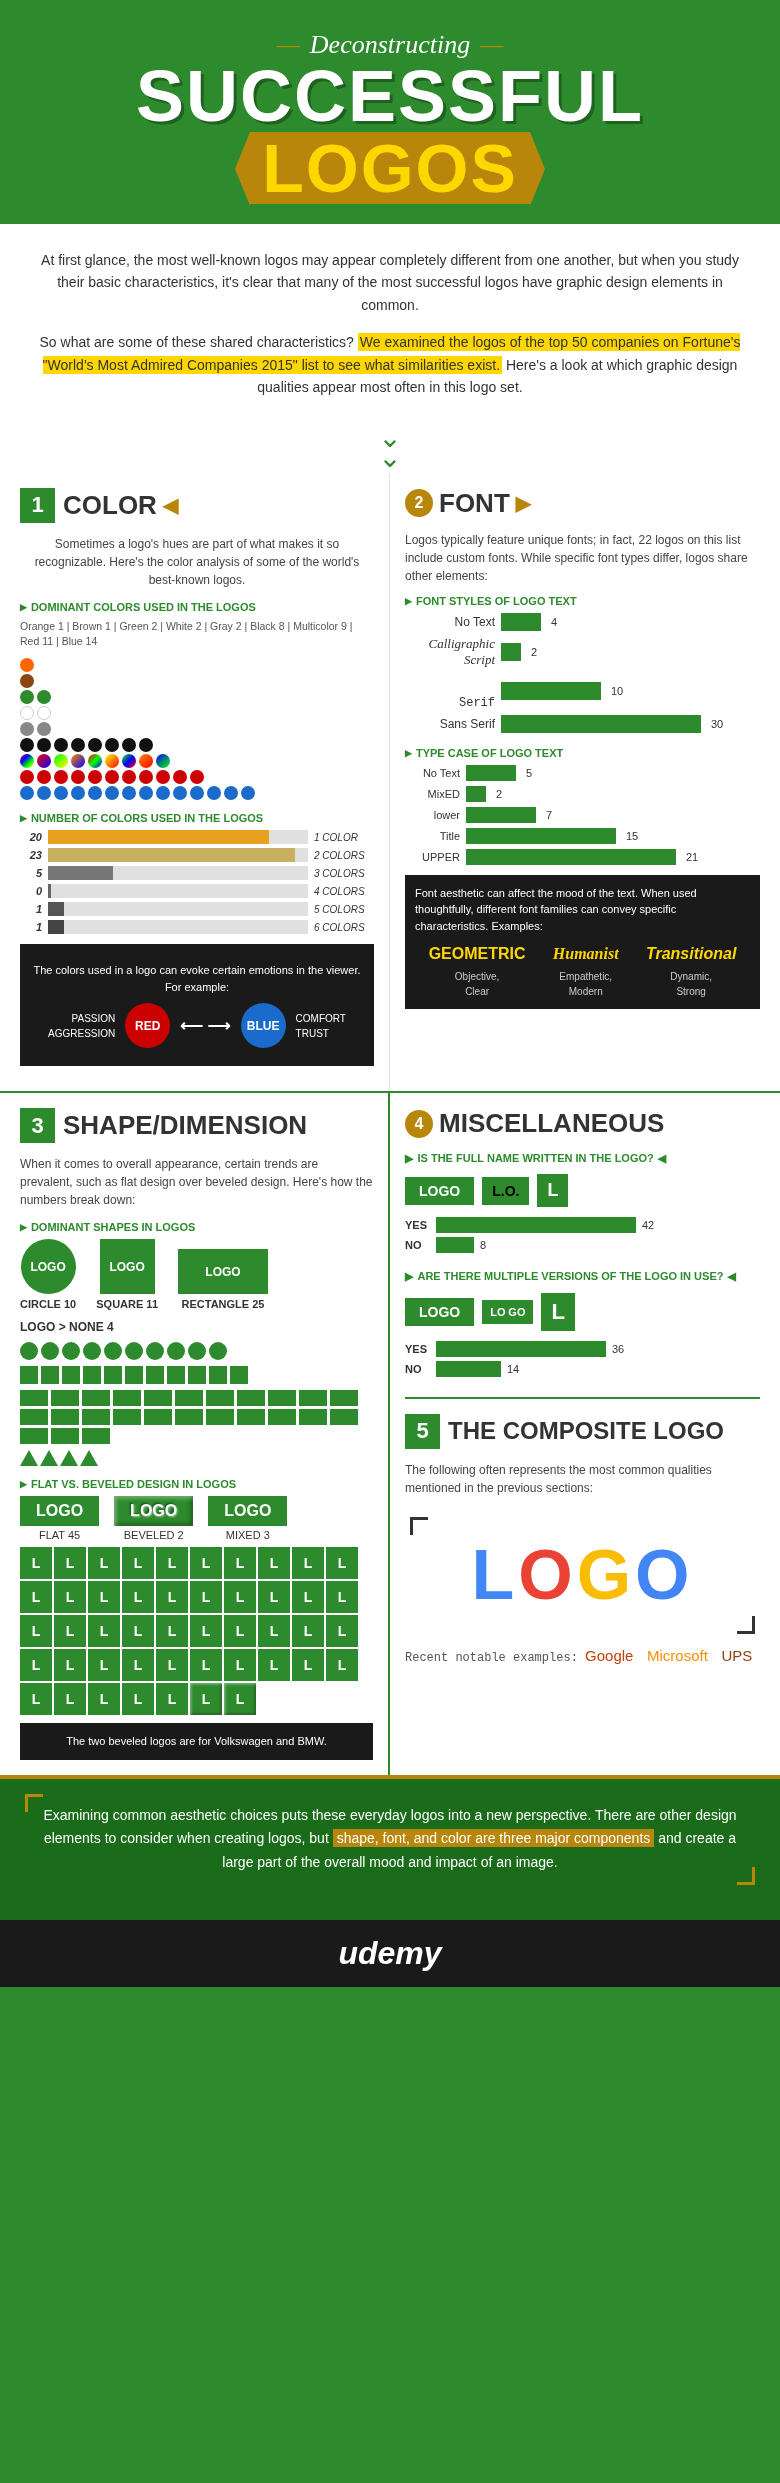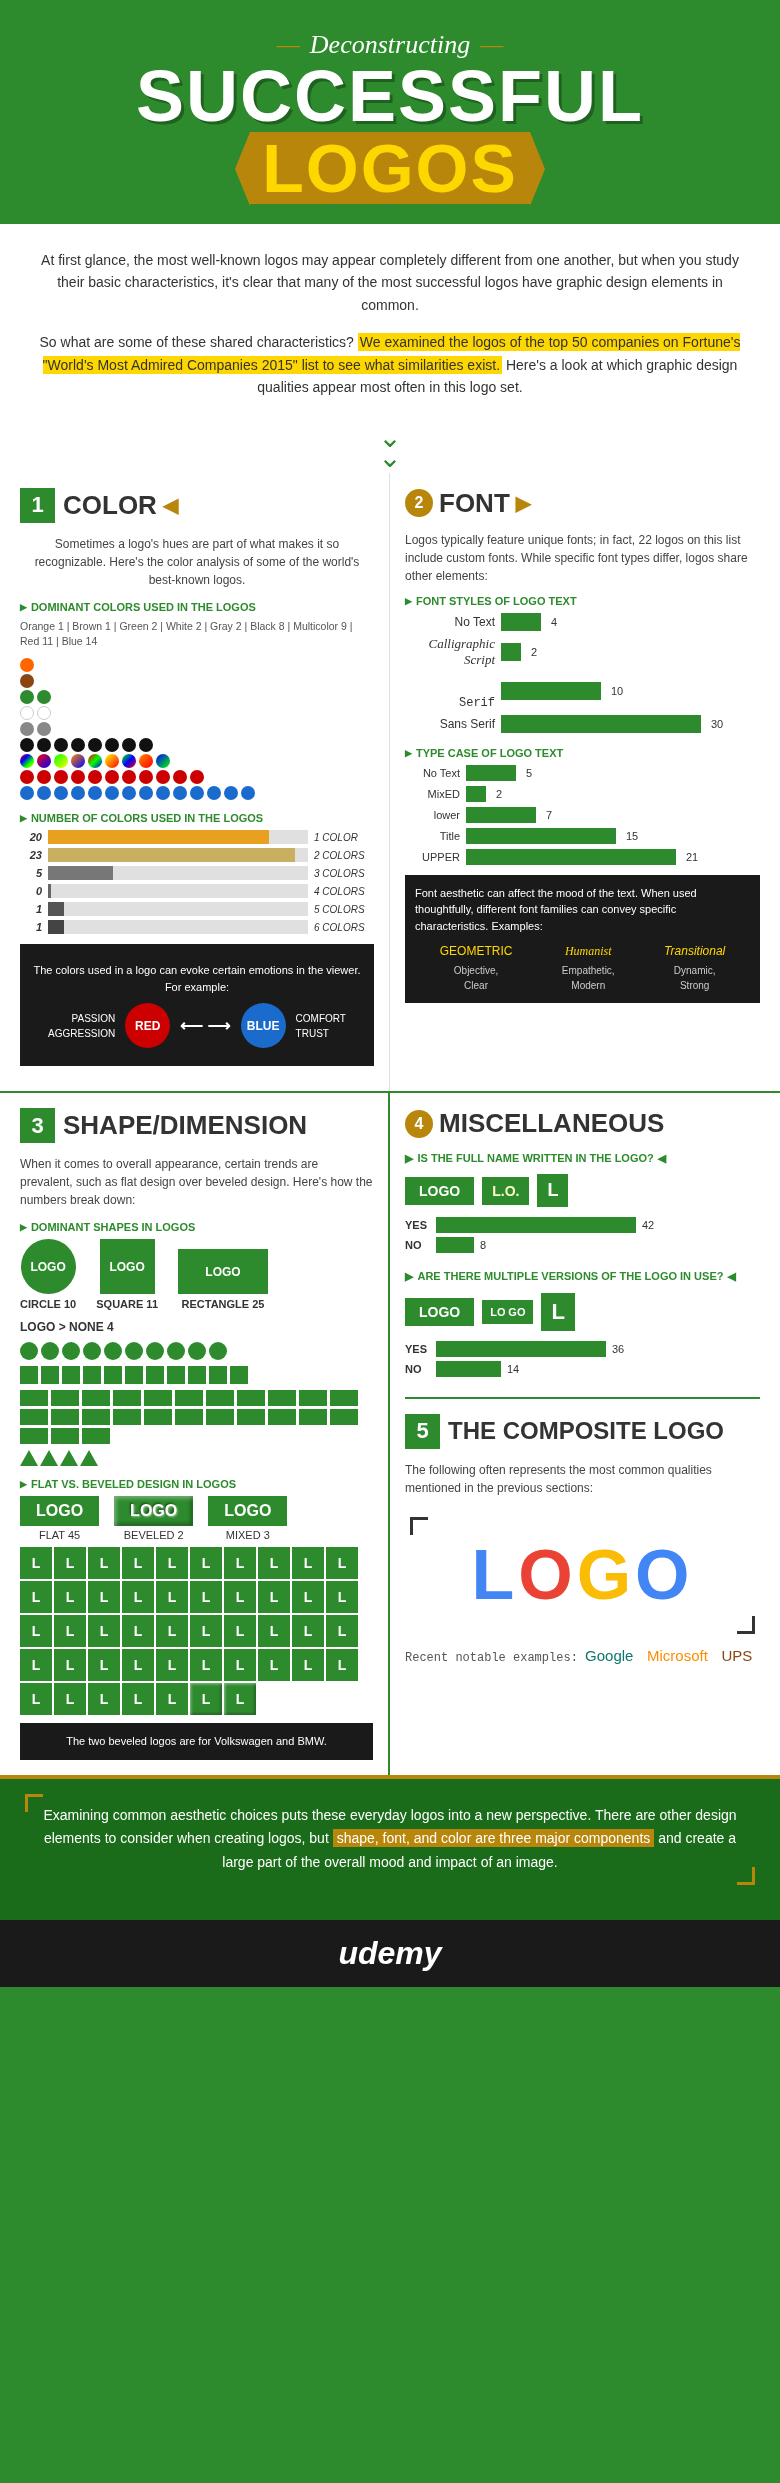--- a/index.html
+++ b/index.html
@@ -332,22 +332,22 @@
       margin-top: 8px;
       text-align: center;
     }
     .font-type-item {
       display: flex;
       flex-direction: column;
       align-items: center;
       gap: 3px;
     }
     .font-type-name {
-      font-size: 12px;
-      font-weight: normal;
+      font-size: 16px;
+      font-weight: bold;
     }
     .font-type-desc {
       font-size: 10px;
       color: #ccc;
     }
     .geo-font { color: #FFD700; font-family: Arial, sans-serif; }
     .hum-font { color: #FFD700; font-family: Georgia, serif; font-style: italic; }
     .trans-font { color: #FFD700; font-family: Arial, sans-serif; font-style: italic; }
     .shape-text {
       font-size: 12px;
@@ -531,21 +531,21 @@
     }
     .logo-box-full {
       background: #2d8b2d;
       color: white;
       font-weight: bold;
       font-size: 14px;
       padding: 6px 14px;
     }
     .logo-box-abbr {
       background: #2d8b2d;
-      color: #fef9c3;
+      color: #000000;
       font-weight: bold;
       font-size: 14px;
       padding: 6px 10px;
     }
     .logo-box-single {
       background: #2d8b2d;
       color: white;
       font-weight: bold;
       font-size: 18px;
       padding: 6px 10px;
@@ -612,21 +612,21 @@
       padding: 12px 15px;
       font-size: 11px;
       line-height: 1.5;
       margin-bottom: 10px;
     }
     .recent-examples {
       font-size: 13px;
       color: #333;
       margin-top: 8px;
     }
-    .recent-google { color: #0f766e; font-size: 15px; }
+    .recent-google { color: #c2410c; font-size: 15px; }
     .recent-microsoft { color: #FF8C00; font-size: 15px; }
     .recent-ups { color: #8B4513; font-size: 15px; }
 
     
     .conclusion-section {
       background: #1a6b1a;
       padding: 25px 35px;
       border-top: 4px solid #b8860b;
     }
     .conclusion-text {

